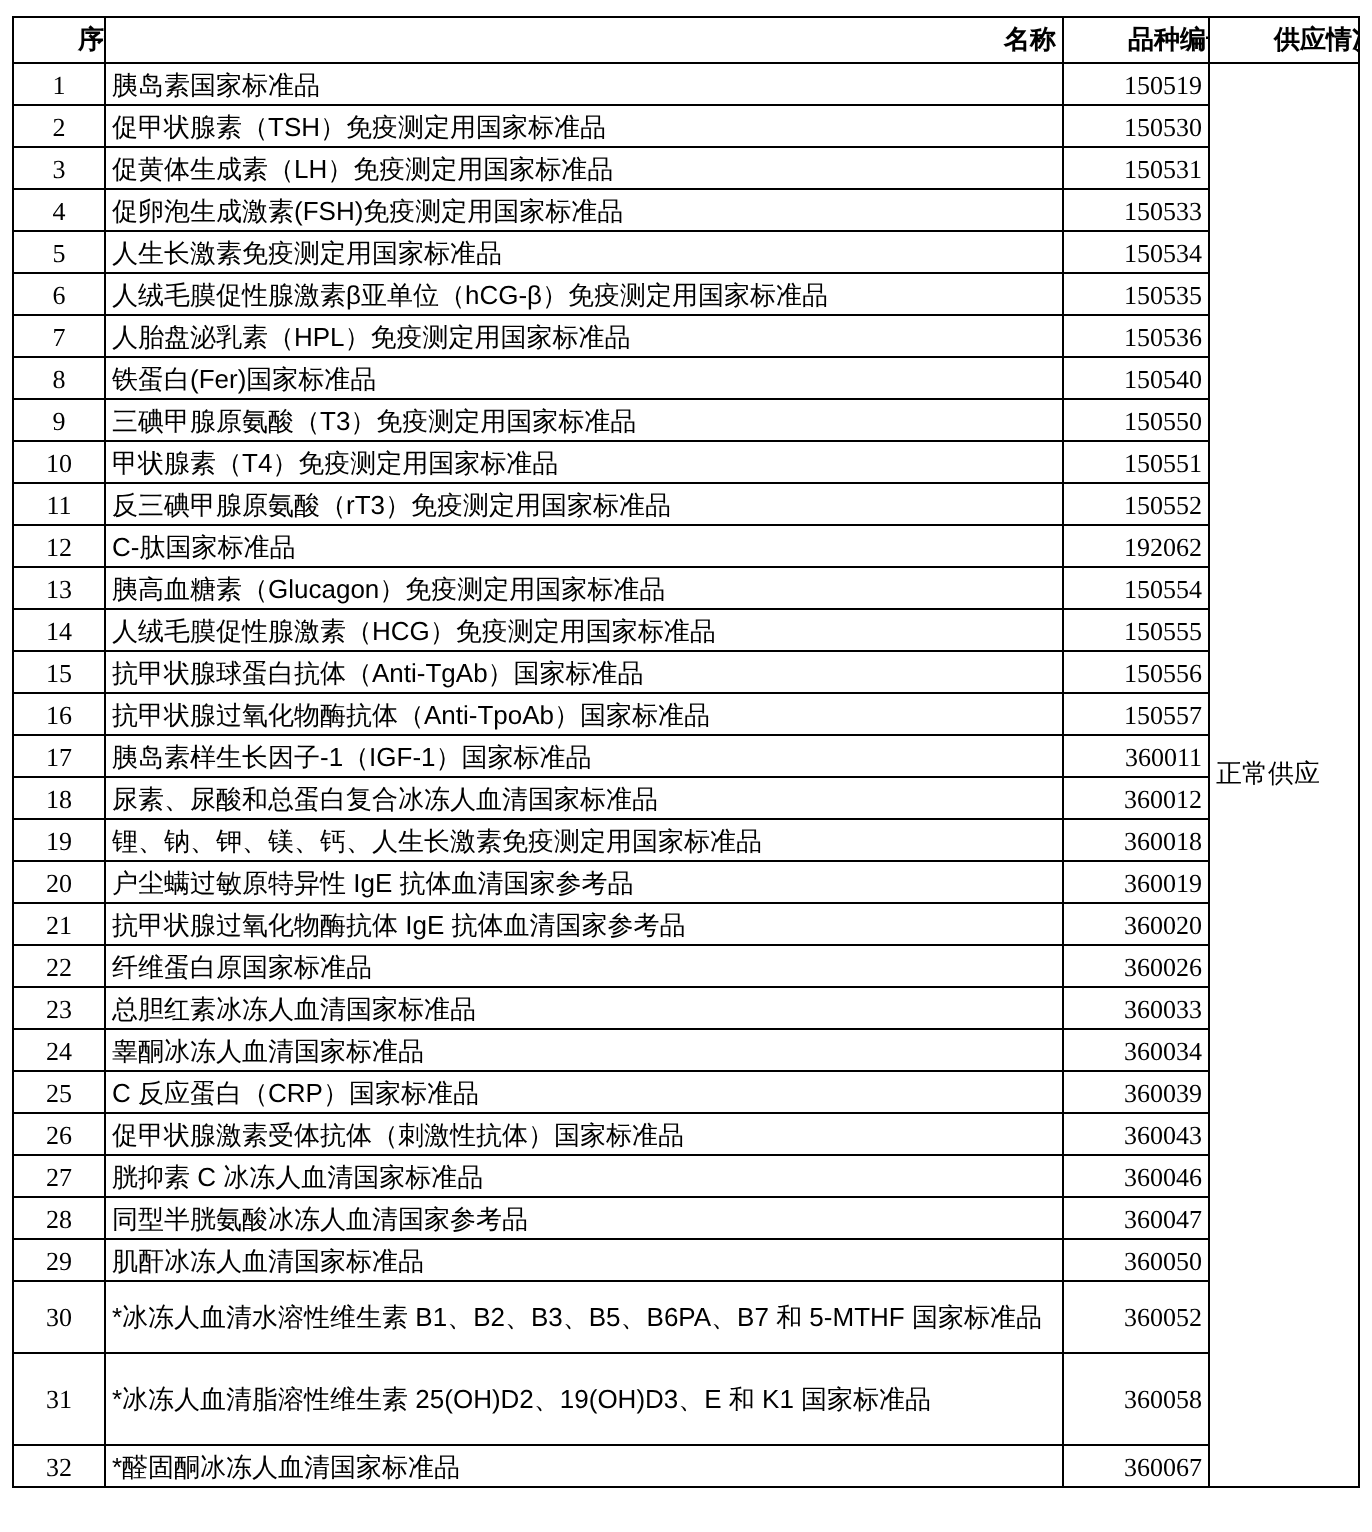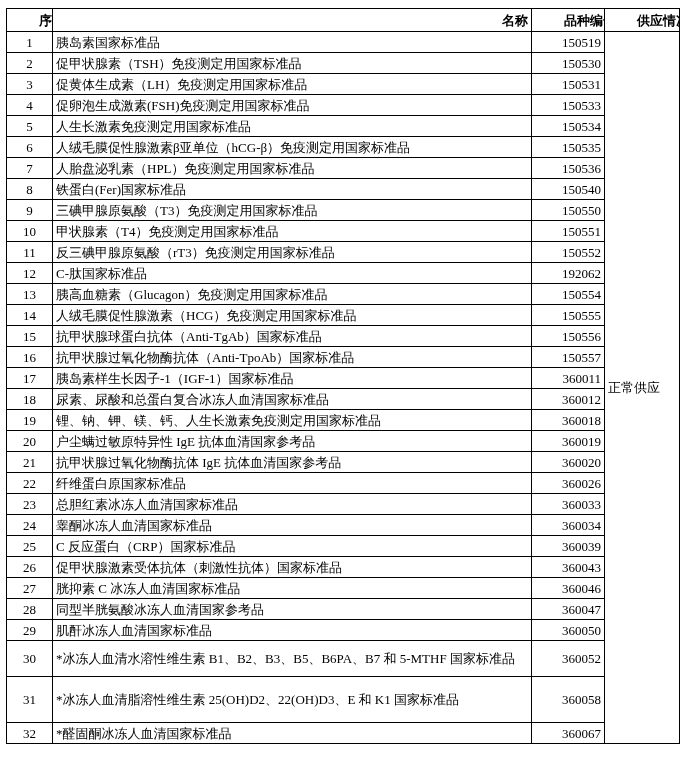--- a/index.html
+++ b/index.html
@@ -19,21 +19,21 @@
     overflow: hidden;
     white-space: nowrap;
   }
   table.main th {
     font-family: "DejaVu Sans", "Liberation Sans", sans-serif;
     font-weight: bold; font-size: 13px; height: 22px; text-align: right; padding-left: 32px;
   }
   th.c-code, th.c-supply { text-align: center; }
   td.c-no { text-align: center; }
   td.c-code { text-align: right; }
-  td.c-name { font-family: Liberation Serif, serif; font-size: 12.5px; }
+  td.c-name { font-family: Liberation Sans, sans-serif; font-size: 12.5px; }
   td.c-supply { font-family: "DejaVu Sans", "Liberation Sans", sans-serif; font-size: 13px; }
   tr.r { height: 21px; }
   tr.r.tall30 { height: 36px; }
   tr.r.tall31 { height: 46px; }
   tr.r.tall30 td.c-name { white-space: normal; line-height: 16px; }
   .col-no { width: 46px; } .col-name { width: 479px; } .col-code { width: 73px; } .col-supply { width: 75px; }
 </style>
 </head>
 <body>
 
@@ -199,21 +199,21 @@
         <td class="c-name">肌酐冰冻人血清国家标准品</td>
         <td class="c-code">360050</td>
       </tr>
       <tr class="r tall30">
         <td class="c-no">30</td>
         <td class="c-name">*冰冻人血清水溶性维生素 B1、B2、B3、B5、B6PA、B7 和 5-MTHF 国家标准品</td>
         <td class="c-code">360052</td>
       </tr>
       <tr class="r tall31">
         <td class="c-no">31</td>
-        <td class="c-name">*冰冻人血清脂溶性维生素 25(OH)D2、22(OH)D3、E 和 K1 国家标准品</td>
+        <td class="c-name">*冰冻人血清脂溶性维生素 25(OH)D2、19(OH)D3、E 和 K1 国家标准品</td>
         <td class="c-code">360058</td>
       </tr>
       <tr class="r">
         <td class="c-no">32</td>
         <td class="c-name">*醛固酮冰冻人血清国家标准品</td>
         <td class="c-code">360067</td>
       </tr>
     </tbody>
 </table>
 

